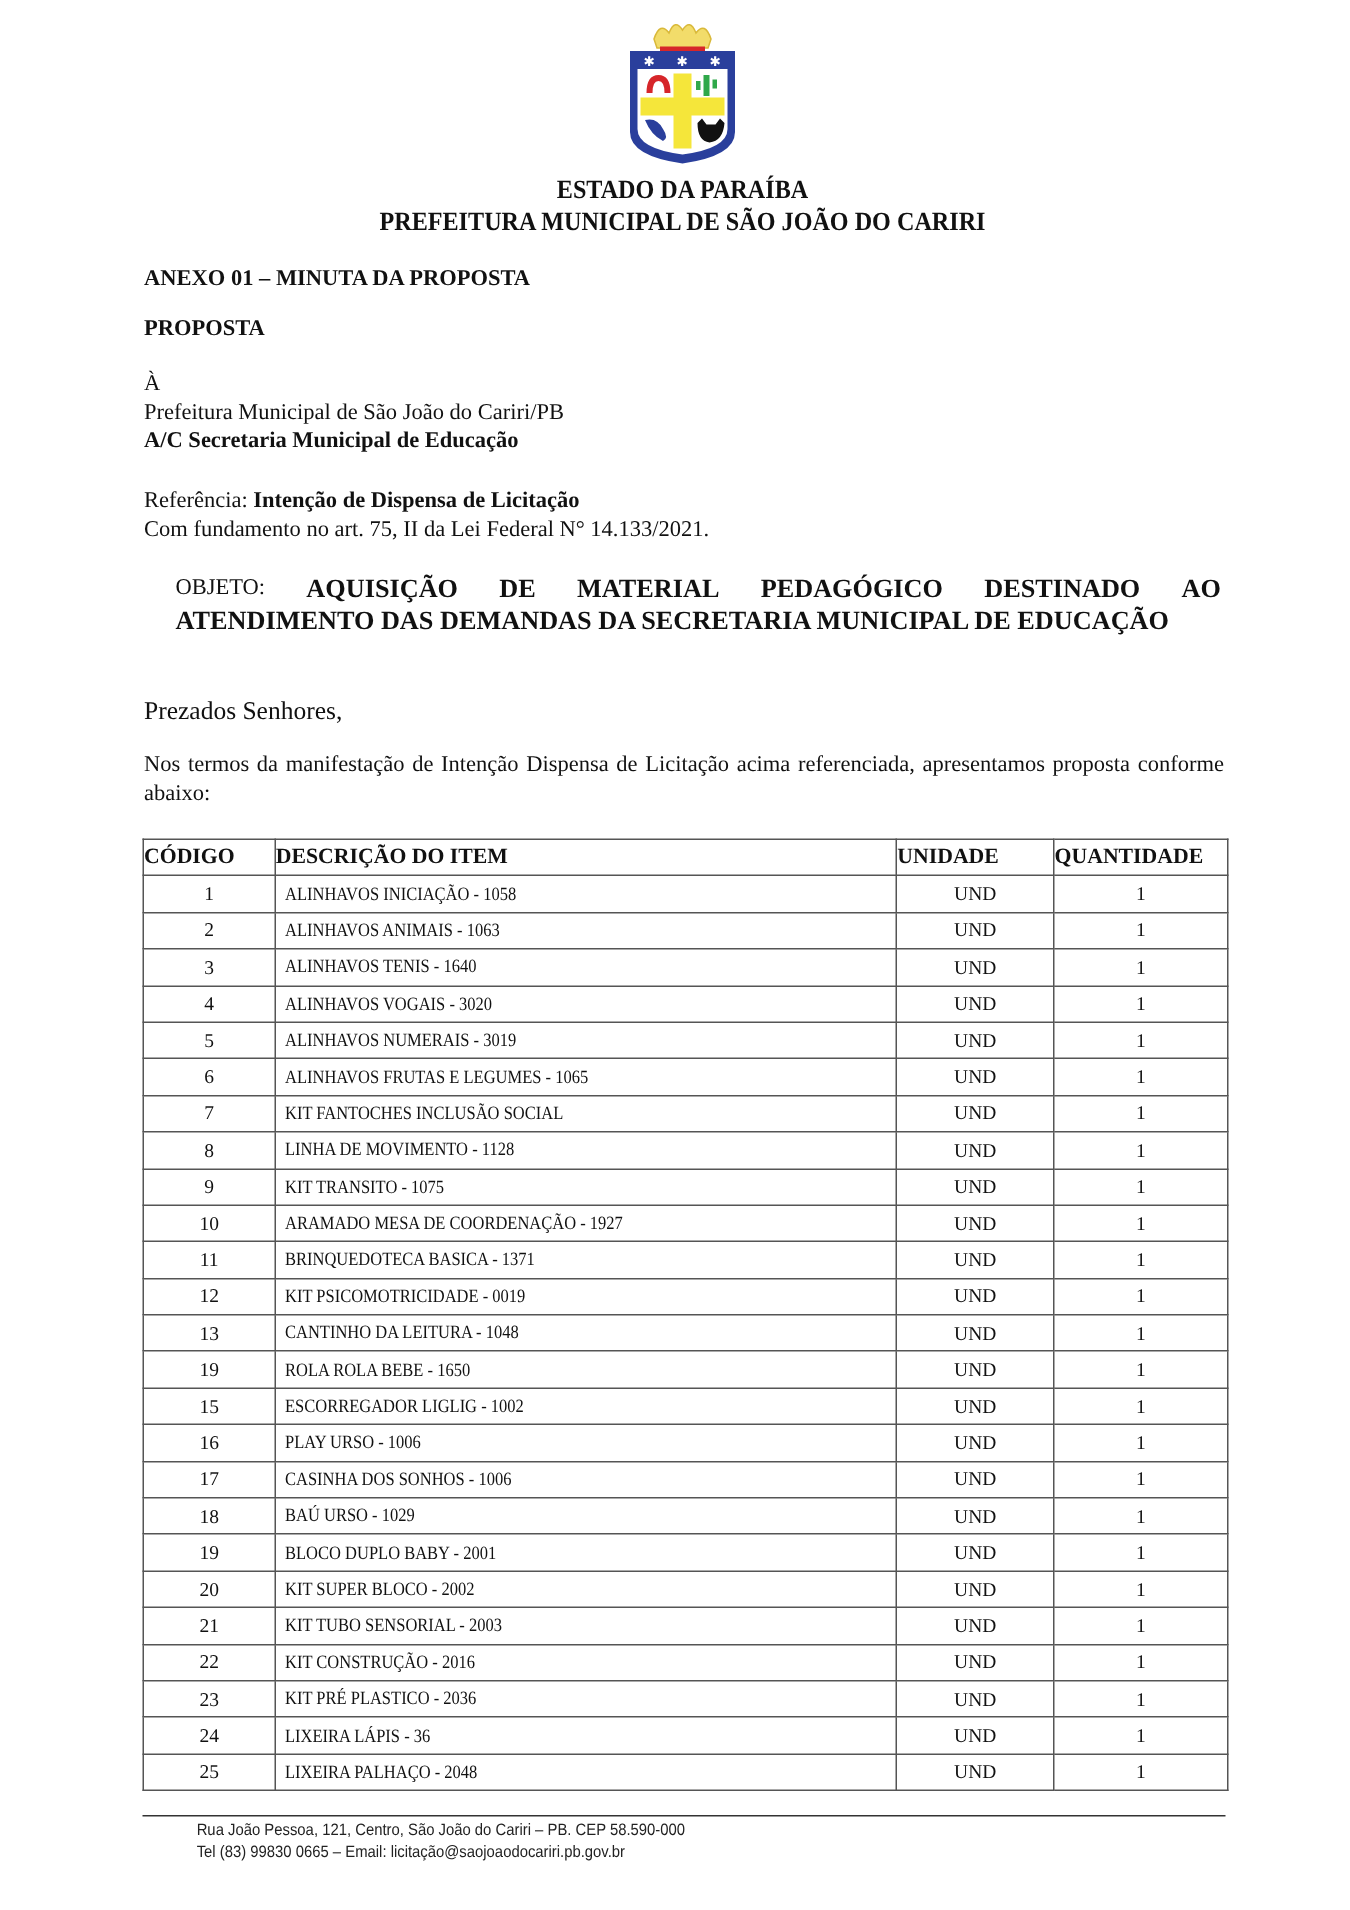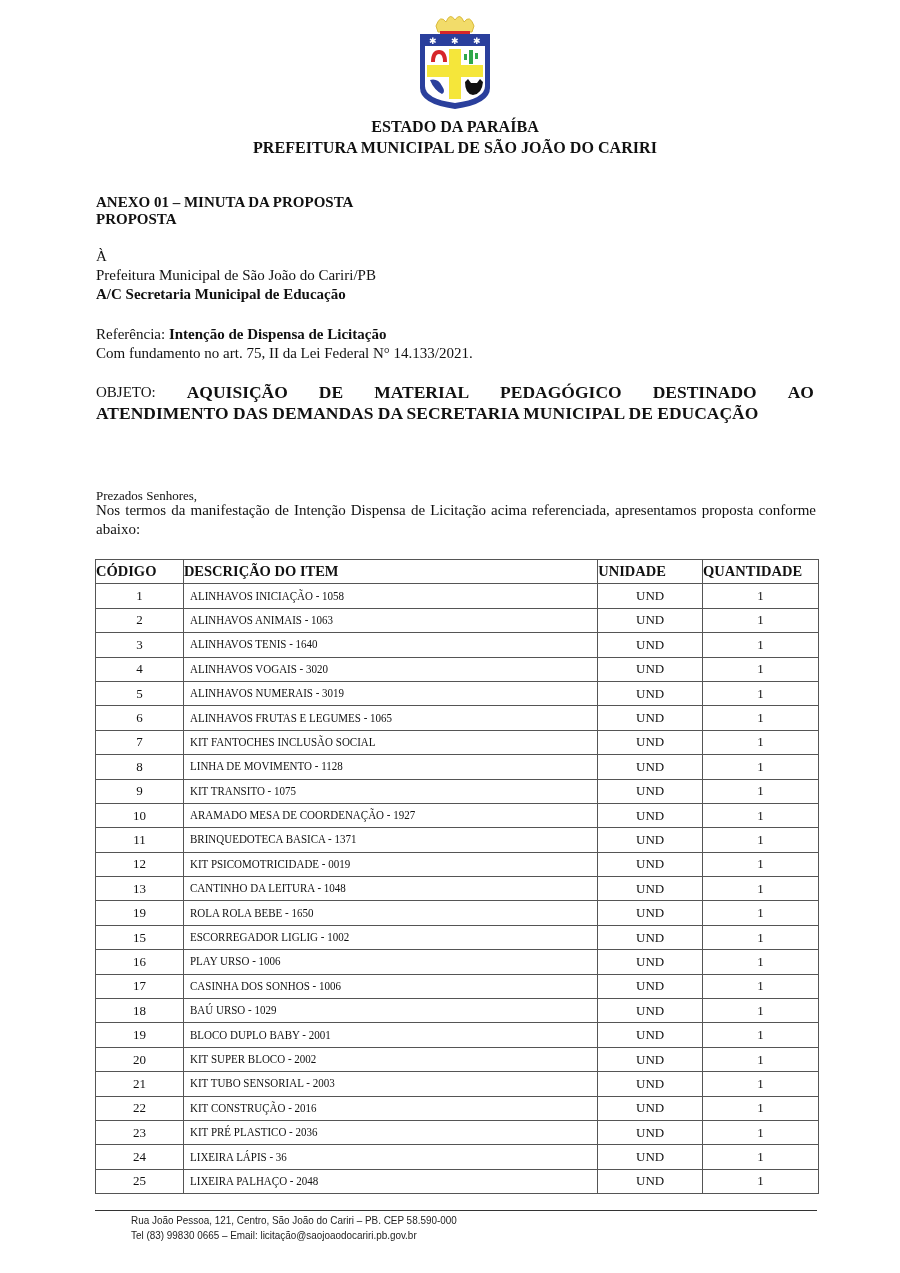--- a/index.html
+++ b/index.html
@@ -6,35 +6,35 @@
   body { width: 900px; height: 1273px; position: relative; overflow: hidden;
          font-family: "Liberation Serif", serif; color: #111; }
   .page { position: absolute; left: 0; top: 0; width: 900px; height: 1273px; }
 
   .logo { position: absolute; left: 416px; top: 12px; width: 78px; height: 100px; }
 
   .header { position: absolute; left: 0; top: 116px; width: 910px; text-align: center;
             font-weight: bold; font-size: 17.5px; line-height: 21px; }
   .header div { transform: scaleX(0.92); }
 
-  .anexo { position: absolute; left: 96px; top: 194px; font-weight: bold; font-size: 15px; }
+  .anexo { position: absolute; left: 96px; top: 178px; font-weight: bold; font-size: 15px; }
   .proposta { position: absolute; left: 96px; top: 211px; font-weight: bold; font-size: 15px; }
 
   .addr { position: absolute; left: 96px; top: 247px; font-size: 15px; line-height: 19px; }
   .addr .b { font-weight: bold; }
 
   .ref { position: absolute; left: 96px; top: 325px; font-size: 15px; line-height: 19px; }
   .ref .b { font-weight: bold; }
 
   .objeto { position: absolute; left: 96px; top: 382px; width: 718px; font-size: 17.5px;
             line-height: 20.5px; font-weight: bold; text-align: justify; text-align-last: left; }
   .objeto .lbl { font-weight: normal; font-size: 15px; }
-  .objeto .l1 { display: flex; justify-content: space-between; }
-
-  .greet { position: absolute; left: 96px; top: 488px; font-size: 13px; }
+  .objeto .l1 { display: flex; justify-content: space-between; margin-left: 21px; }
+
+  .greet { position: absolute; left: 96px; top: 464px; font-size: 17px; }
   .intro { position: absolute; left: 96px; top: 501px; width: 720px; font-size: 15px; line-height: 19px;
            text-align: justify; }
 
   table.items { position: absolute; left: 95px; top: 559px; width: 724px; border-collapse: collapse;
                 font-size: 13px; }
   table.items th, table.items td { border: 1px solid #555; height: 23.4px; padding: 0; }
   table.items th { font-weight: bold; font-size: 14.5px; text-align: left; }
   table.items td.c { text-align: center; }
   table.items td.d { text-align: left; padding-left: 6px; font-size: 12.5px; }
   table.items td.d span { display: inline-block; transform: scaleX(0.88); transform-origin: left center; white-space: nowrap; }

